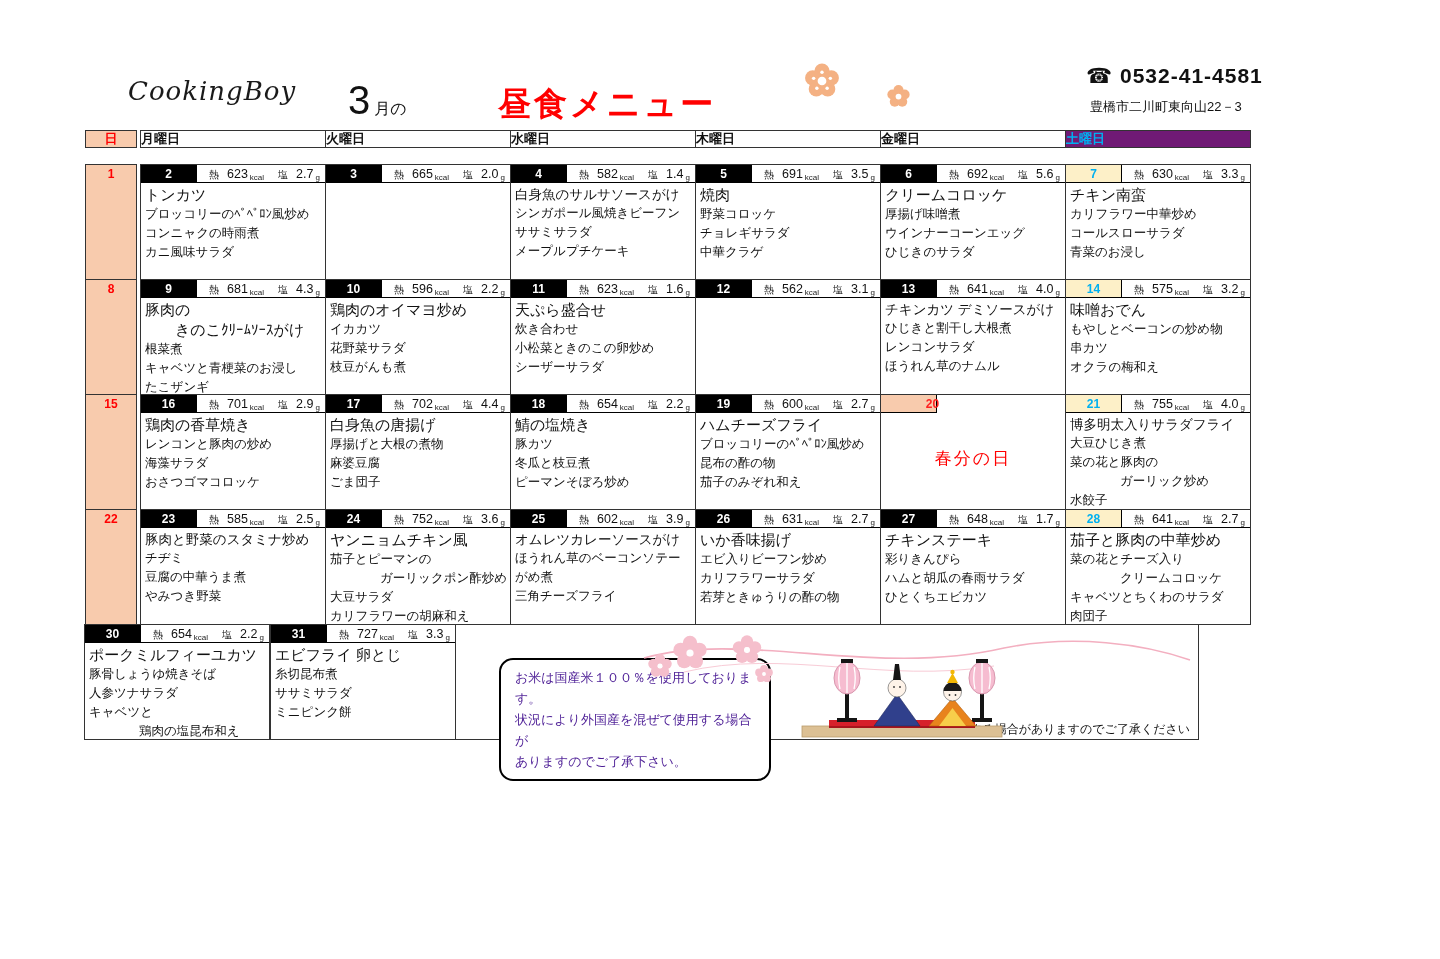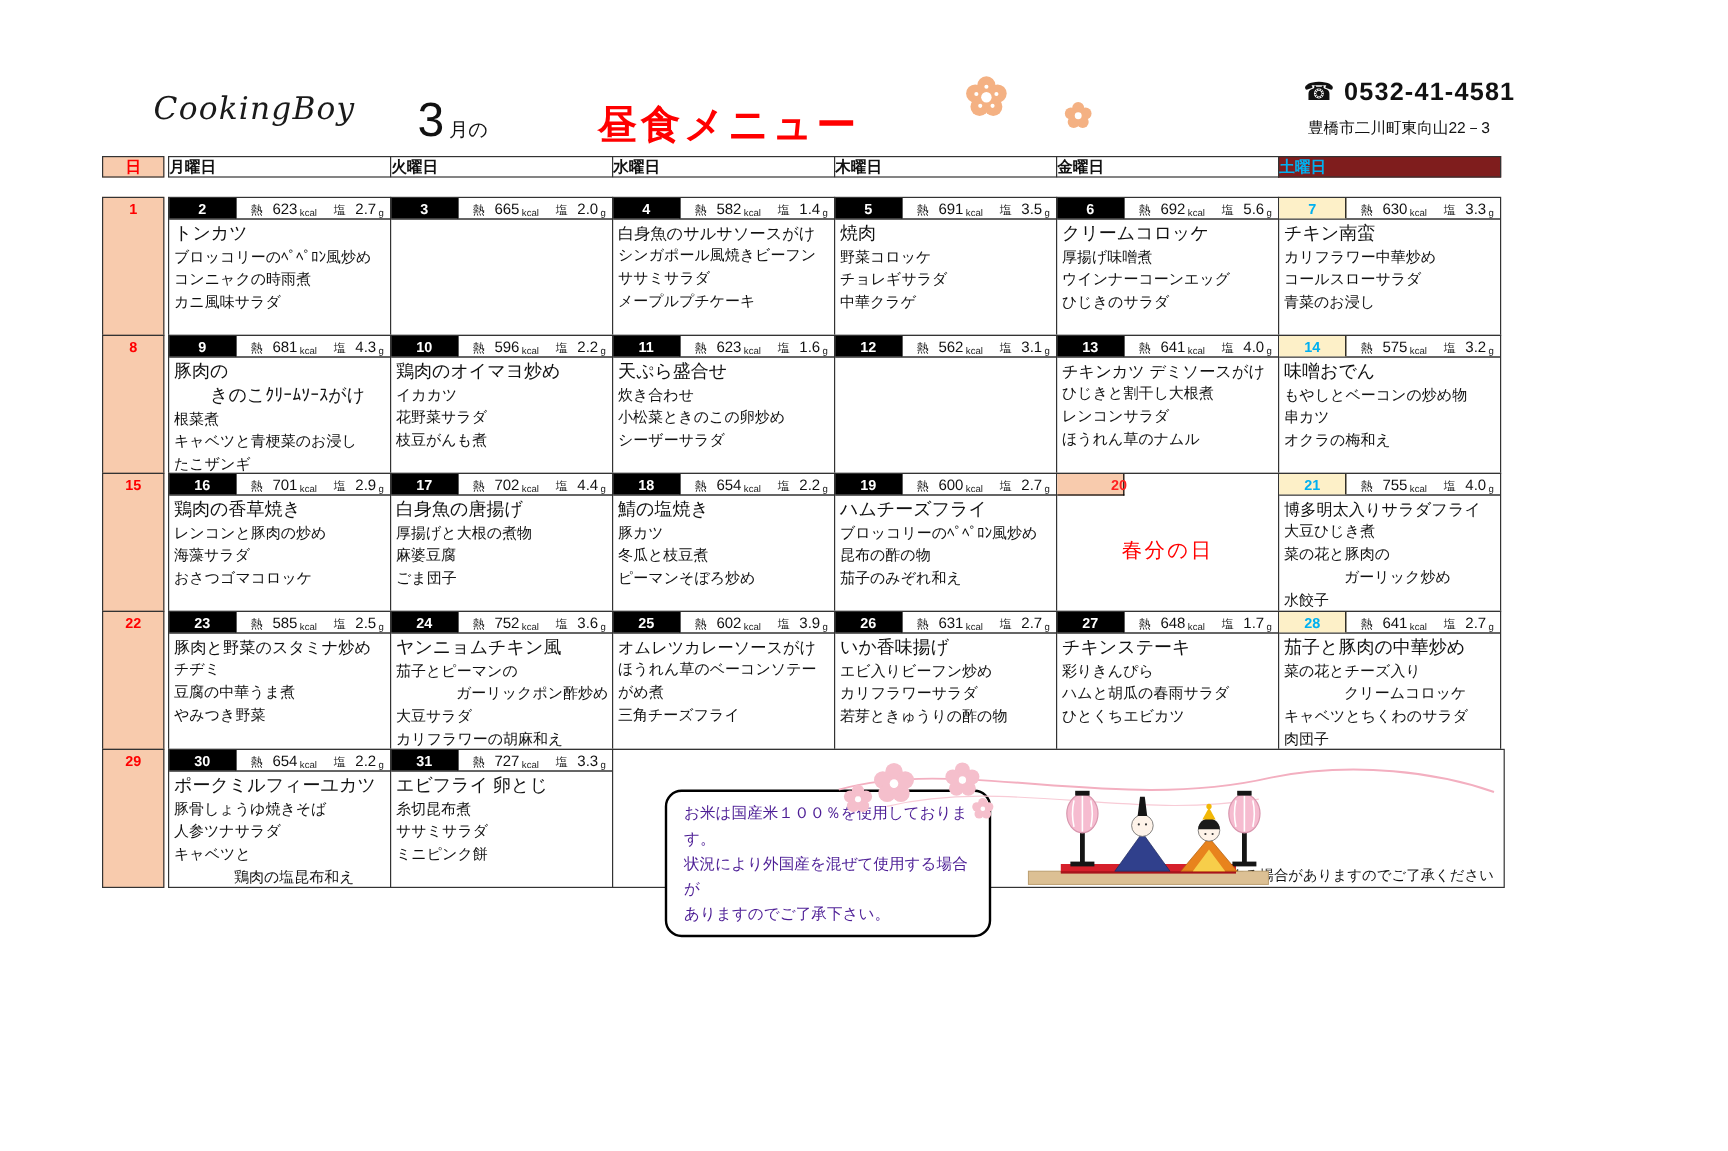--- a/index.html
+++ b/index.html
@@ -23,21 +23,21 @@
   .address { position:absolute; left:1090px; top:98px; font-size:13px; }
 
   
   .table { position:absolute; left:85px; top:130px; }
   .head-row { display:flex; height:18px; }
   .sun-h { width:52px; background:#F8CBAD; color:#FF0000; font-weight:bold; font-size:13px;
     text-align:center; border:1px solid #333; line-height:15px; margin-right:3px; }
   .col-h { width:186px; border:1px solid #333; background:#fff; font-weight:bold;
     font-size:13px; line-height:15px; padding-left:0; }
   .col-h + .col-h { margin-left:-1px; }
-  .col-h.sat-h { background:#7f1d1d; color:#00B0F0; }
+  .col-h.sat-h { background:#701a75; color:#00B0F0; }
 
   #calendar-body { margin-top:16px; }
   .week-row { display:flex; height:116px; margin-top:-1px; }
   #calendar-body > .week-row:first-child { margin-top:0; }
   .sun-cell { width:52px; height:116px; background:#F8CBAD; border:1px solid #333;
     margin-right:3px; flex:none; }
   .sun-date { text-align:center; color:#FF0000; font-weight:bold; font-size:12px; padding-top:2px; }
   .day-cell { width:186px; height:116px; border:1px solid #333; background:#fff;
     margin-left:-1px; flex:none; }
   .week-row > .day-cell:nth-child(2) { margin-left:0; }
@@ -573,23 +573,20 @@
             <div class="items">
               <div class="it-m">茄子と豚肉の中華炒め</div>
               <div class="it-i">菜の花とチーズ入り</div>
               <div class="it-i">　　　　クリームコロッケ</div>
               <div class="it-i">キャベツとちくわのサラダ</div>
               <div class="it-i">肉団子</div>
             </div>
           </div>
         </div>
         <div class="week-row">
-          <div class="sun-cell">
-            <div class="sun-date">29</div>
-          </div>
           <div class="day-cell wd">
             <div class="daybar">
               <span class="badge">30</span>
               <span class="nut">
                 <span class="lab">熱</span>
                 <span class="val">654</span>
                 <span class="unit">kcal</span>
                 <span class="lab salt">塩</span>
                 <span class="val">2.2</span>
                 <span class="unit">g</span>

